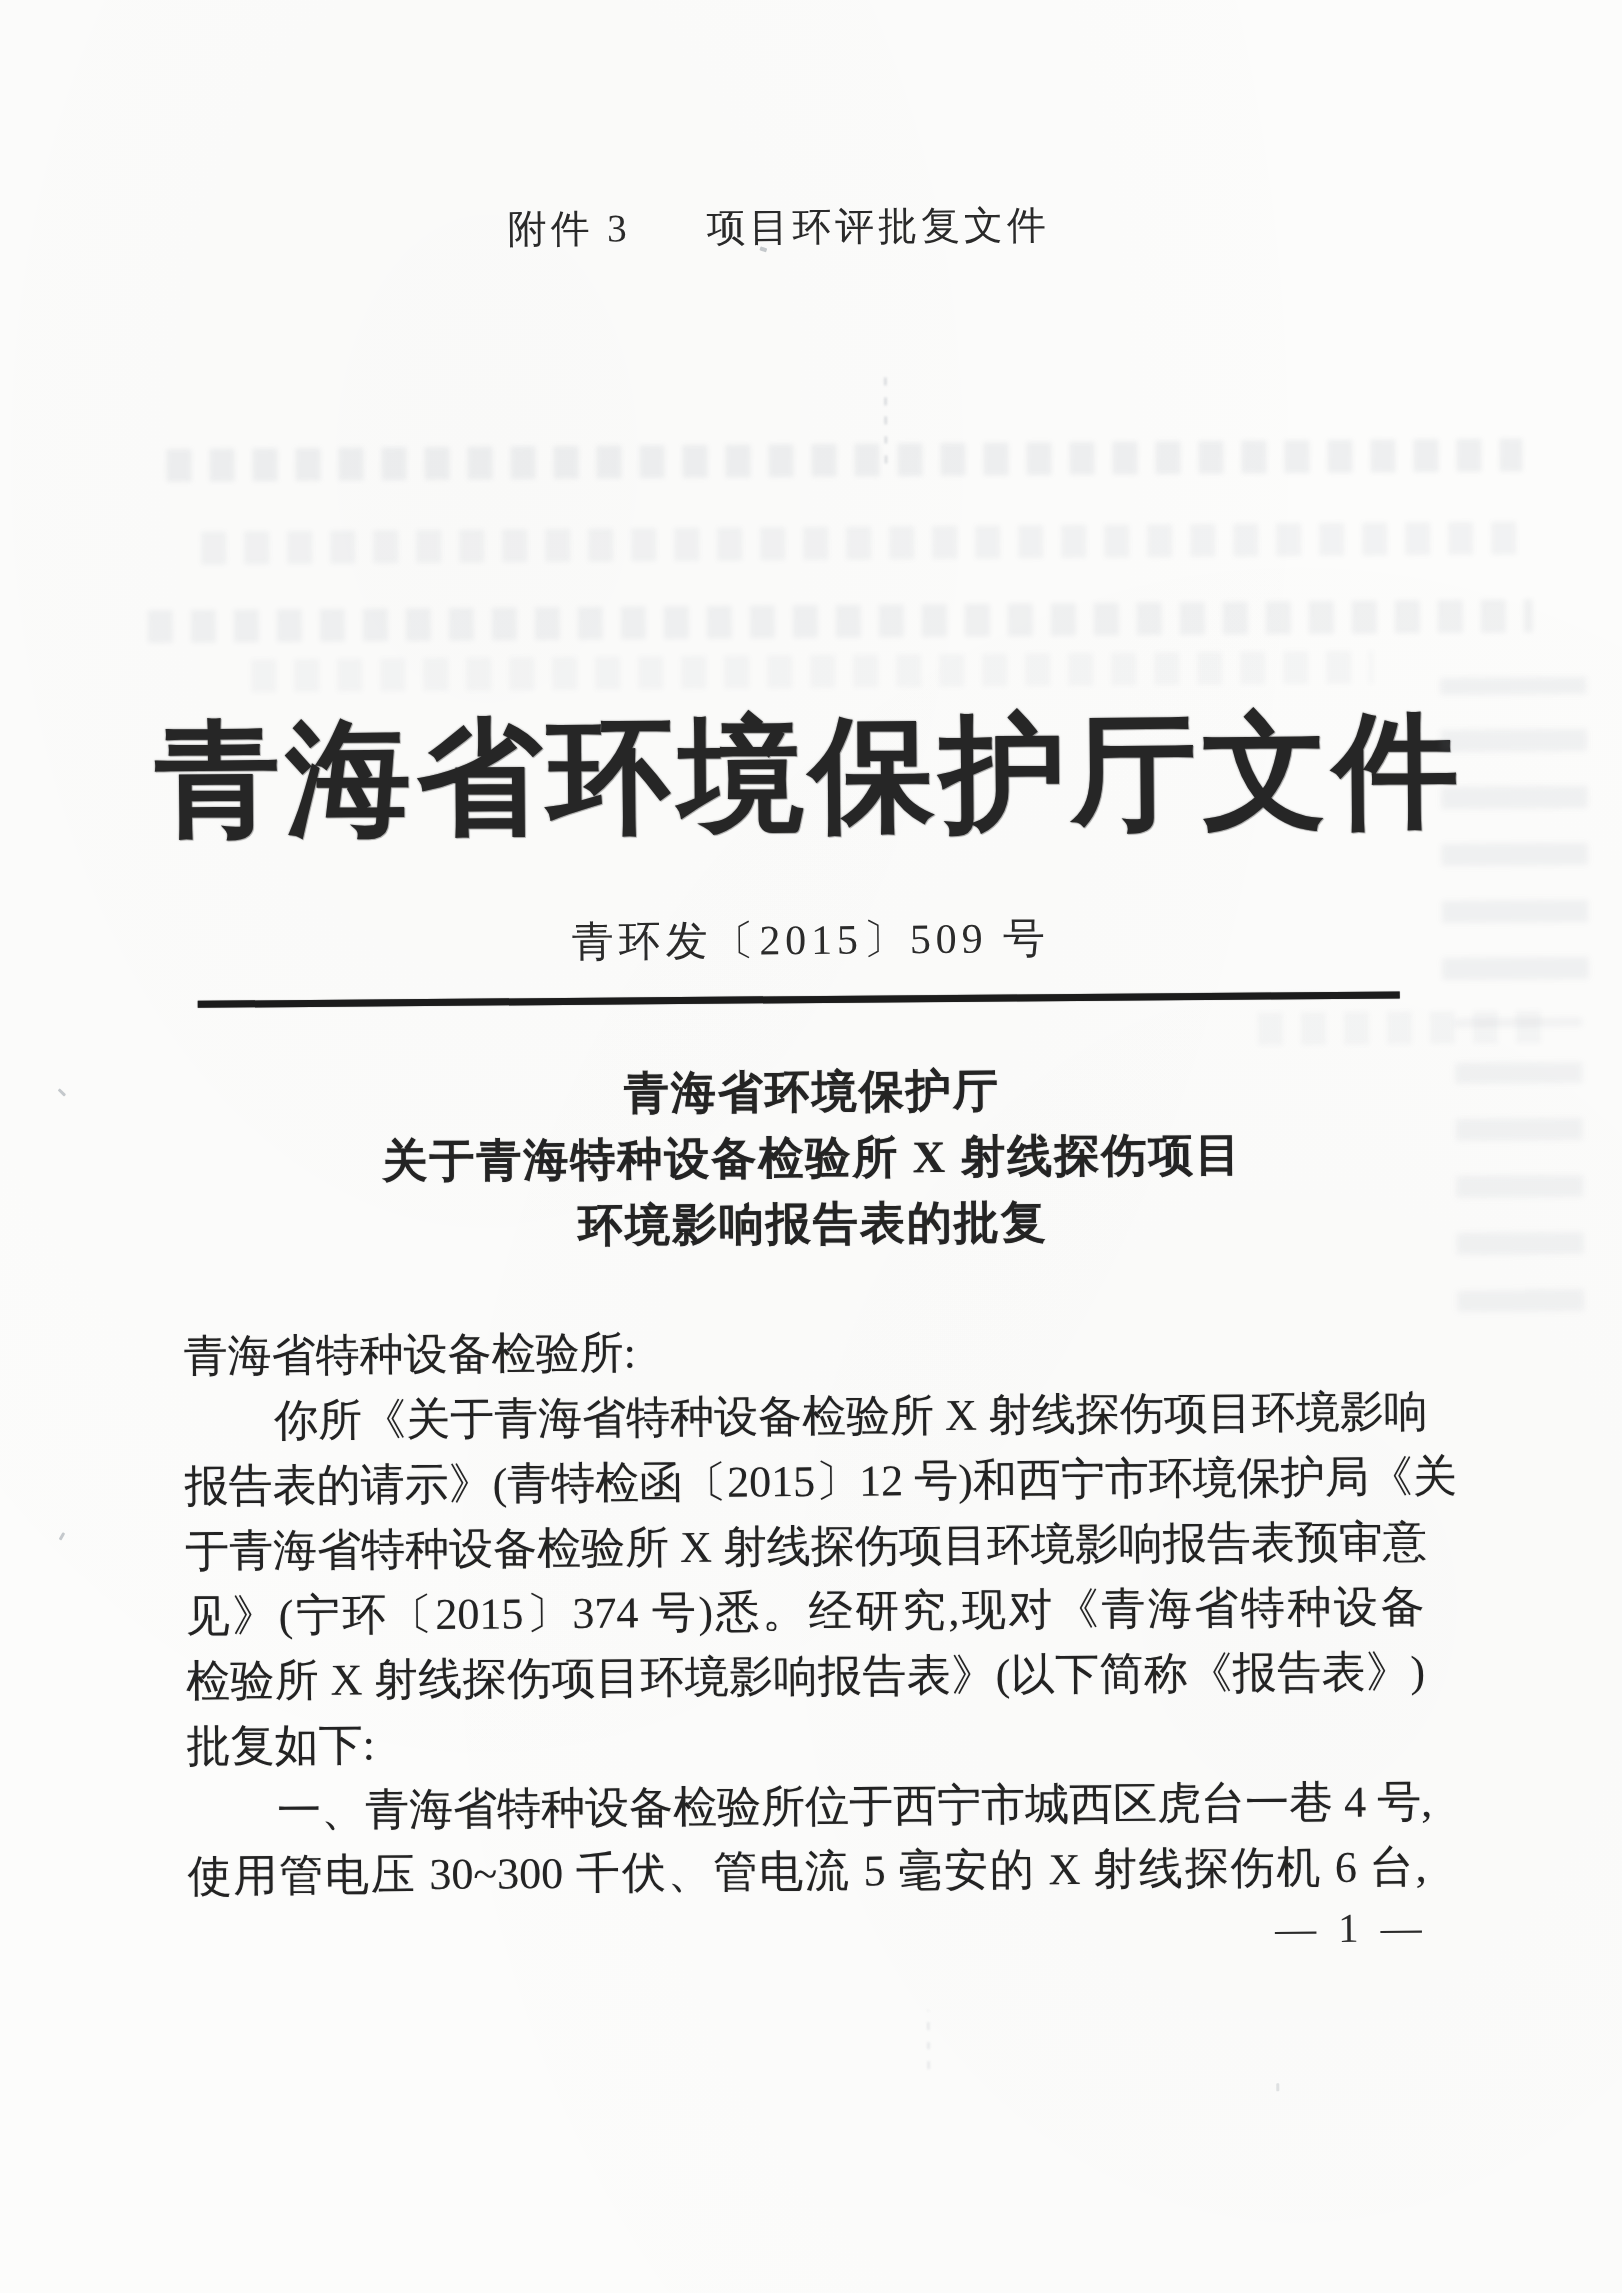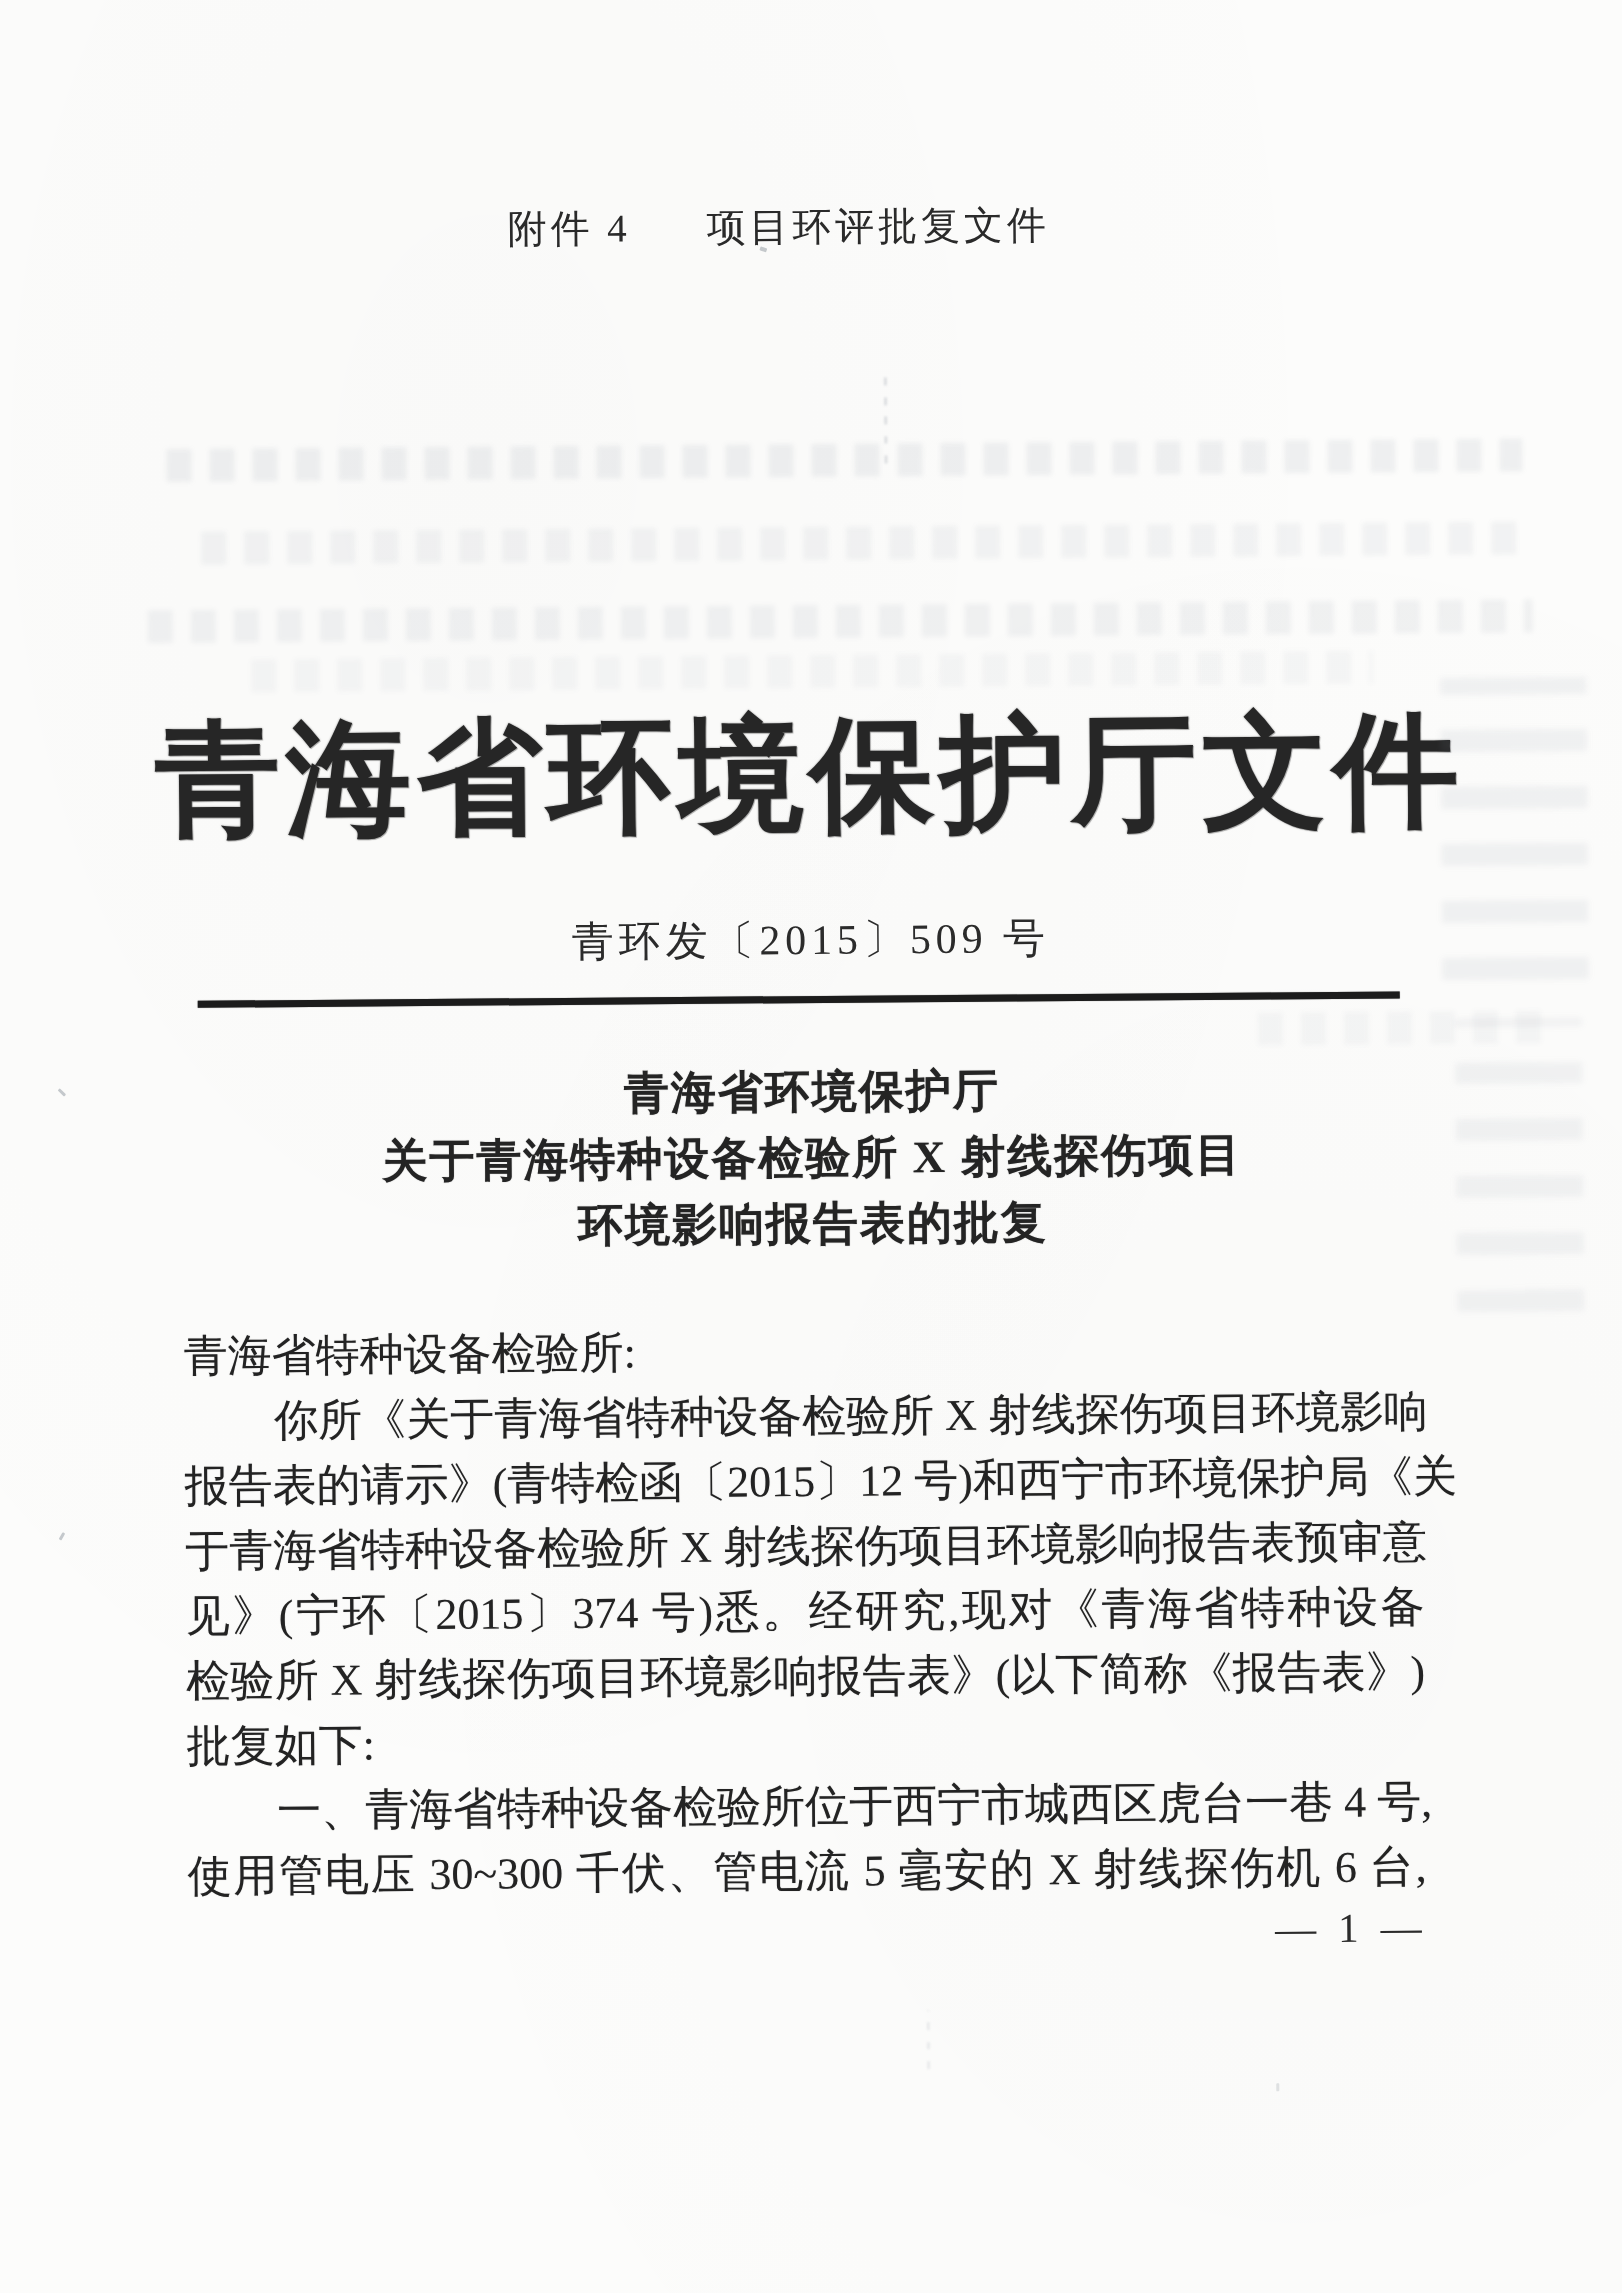--- a/index.html
+++ b/index.html
@@ -98,21 +98,21 @@
   }
   .speck{position:absolute;background:rgba(95,105,118,.35);border-radius:1px;}
 </style>
 </head>
 <body>
 
 <div class="page">
   <div class="scan">
 
     <div class="attachment-header">
-      <span>附件 4</span>
+      <span>附件 3</span>
       <span>项目环评批复文件</span>
     </div>
 
     <div class="ghost-row" style="left:171px;top:444px;width:1356px;opacity:.55"></div>
     <div class="ghost-row" style="left:205px;top:527px;width:1326px;opacity:.42"></div>
     <div class="ghost-row" style="left:151px;top:605px;width:1385px;opacity:.48"></div>
     <div class="ghost-row" style="left:254px;top:655px;width:1122px;opacity:.30"></div>
     <div class="ghost-streak" style="left:889px;top:371px;height:93px"></div>
 
     <div class="main-title">青海省环境保护厅文件</div>

